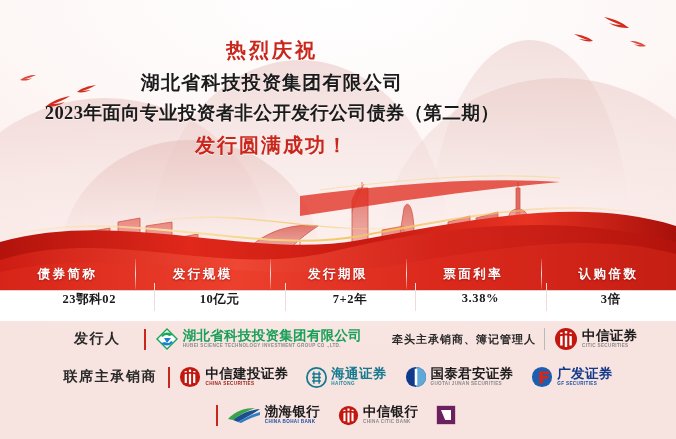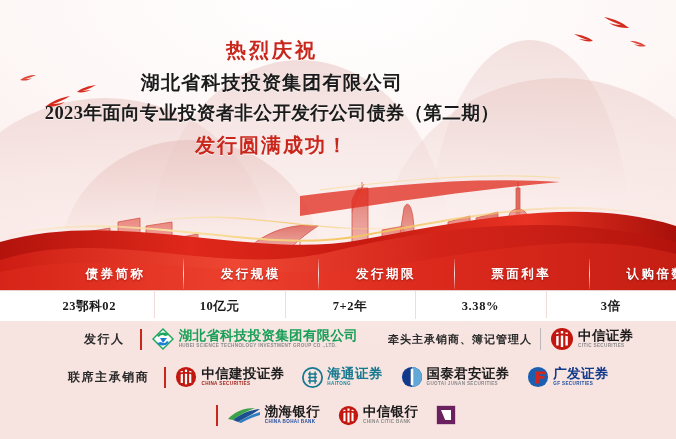--- a/index.html
+++ b/index.html
@@ -51,55 +51,55 @@
   }
   .h-l1{margin-top:6px;}
   .h-l2{font-size:18.5px;margin-top:2px;letter-spacing:.4px;}
   .h-success{
     font-size:20px;font-weight:bold;color:#c9261c;letter-spacing:2px;
     margin-top:5px;text-shadow:0 1px 0 rgba(255,255,255,.7);
   }
 
   
   .table-wrap{position:absolute;left:0;top:258px;width:676px;z-index:8;}
-  .thead{position:relative;height:32px;margin-left:48px;}
+  .thead{position:relative;height:32px;}
   .thead-cells{
     position:absolute;left:0;top:0;width:676px;height:32px;
     display:flex;align-items:center;
   }
   .th{
     flex:1;text-align:center;color:#fff;font-size:12.5px;font-weight:bold;
     letter-spacing:2.5px;position:relative;
     text-shadow:0 1px 2px rgba(120,0,0,.55);
   }
   .th + .th::before{
     content:"";position:absolute;left:0;top:-7px;height:30px;width:1px;
     background:linear-gradient(180deg,rgba(255,255,255,.15),rgba(255,255,255,.85),rgba(255,255,255,.15));
   }
   .tbody{
-    height:30px;display:flex;align-items:center;background:#ffffff;
+    height:30px;display:flex;align-items:flex-start;background:#ffffff;
     border-top:1px solid #e8cdcb;
     padding-left:24px;
   }
   .td{
     flex:1;text-align:center;color:#1a1a1a;font-size:12.5px;font-weight:bold;
     letter-spacing:.6px;position:relative;
   }
   .td + .td::before{
     content:"";position:absolute;left:0;top:-8px;height:28px;width:1px;background:#efdcda;
   }
 
   
   .partners{position:absolute;left:0;top:320px;width:676px;z-index:8;}
   .prow{
     display:flex;align-items:center;justify-content:center;height:38px;
   }
   .plabel{
-    font-size:12px;font-weight:bold;color:#2a2a2a;letter-spacing:1.6px;
-    white-space:nowrap;text-align:right;width:82px;padding-right:15px;
+    font-size:14px;font-weight:bold;color:#2a2a2a;letter-spacing:1.6px;
+    white-space:nowrap;text-align:right;width:82px;padding-right:23px;
   }
   .pdiv{width:2px;height:21px;background:#c9261c;margin-right:9px;flex:none;}
   .plogos{display:flex;align-items:center;}
   .logo{display:flex;align-items:center;margin-right:18px;}
   .logo:last-child{margin-right:0;justify-content:center;}
   .mark{flex:none;display:block;margin-right:4px;}
   .ltext{display:flex;flex-direction:column;justify-content:center;line-height:1;}
   .lcn{font-size:13.5px;font-weight:bold;letter-spacing:.3px;white-space:nowrap;
        font-family:"Liberation Serif","DejaVu Serif",serif;}
   .len{font-size:4.6px;letter-spacing:.35px;white-space:nowrap;margin-top:2px;

